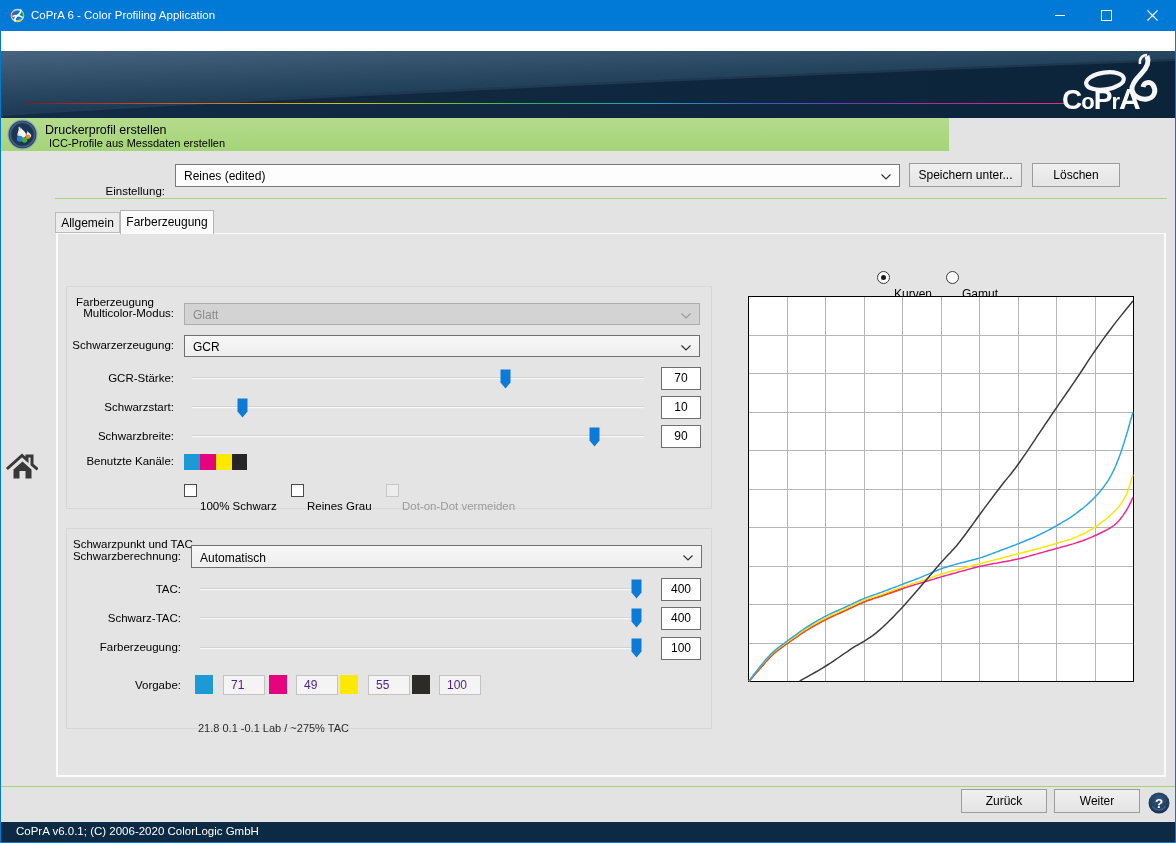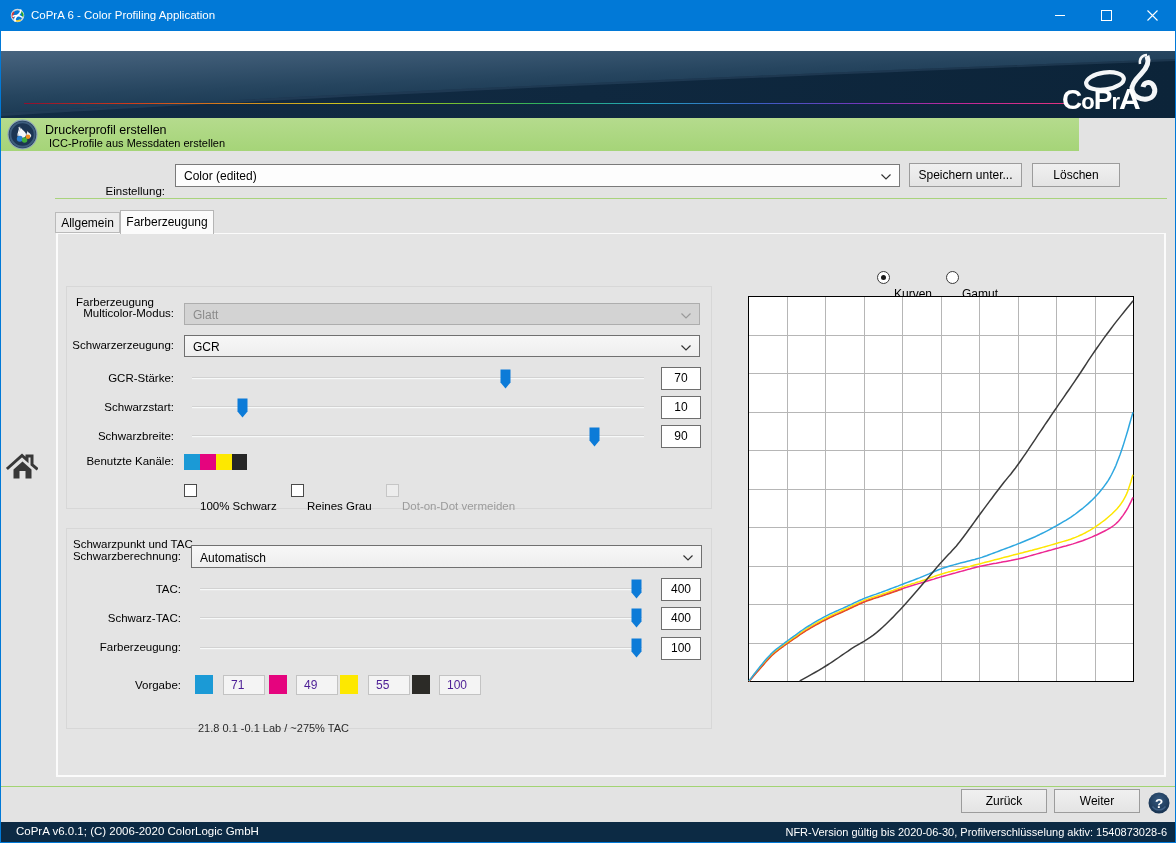--- a/index.html
+++ b/index.html
@@ -7,21 +7,21 @@
 #win{position:relative;width:1176px;height:843px;background:#e3e3e3;}
 
 #titlebar{left:0;top:0;width:1176px;height:31px;background:#0179d7;}
 #titletext{left:31px;top:9px;color:#fff;font-size:11.5px;}
 .capbtn{top:0;width:46px;height:31px;color:#fff;text-align:center;}
 #menubar{left:0;top:31px;width:1176px;height:20px;background:#fff;color:#000;font-size:12px;}
 .menuitem{top:3px;}
 #header{left:1px;top:51px;width:1174px;height:67px;}
 #apptitle{left:24px;top:82px;color:#eef2f5;font-size:19px;}
 #rainbow{left:24px;top:103px;width:1041px;height:1px;background:linear-gradient(to right,#8c1030,#d03a18,#d3821c,#cdc11f,#7fc02c,#2bb060,#22a0c0,#3a60c4,#7038bc,#c02898,#e03380);}
-#greenbar{left:1px;top:118px;width:1078px;height:33px;background:linear-gradient(#b5db8d,#a5d478);}
+#greenbar{left:1px;top:118px;width:948px;height:33px;background:linear-gradient(#b5db8d,#a5d478);}
 #gb-t1{left:44px;top:5px;font-size:12.5px;color:#000;}
 #gb-t2{left:48px;top:19px;font-size:11px;color:#000;}
 
 .vborder{top:0;width:1px;height:843px;background:#0179d7;}
 #bborder{left:0;top:842px;width:1176px;height:1px;background:#0179d7;}
 
 .lbl{font-size:12px;color:#000;white-space:nowrap;margin-top:16px;}
 #einlbl{left:0px;top:169px;width:165px;text-align:right;font-size:11.5px;}
 #eindd{left:175px;top:164px;width:725px;height:23px;background:#fdfdfd;border:1px solid #7a7a7a;box-sizing:border-box;}
 .ddtext{position:absolute;left:8px;top:4px;font-size:12px;color:#000;}
@@ -110,21 +110,21 @@
 <circle cx="12.8" cy="19.8" r="3" fill="#2b7fd0"></circle>
 <circle cx="17.6" cy="21" r="2.7" fill="#3fae3a"></circle>
 <circle cx="21" cy="17.8" r="2.3" fill="#ef8d1f"></circle>
 <path d="M12 8 C14 11.5 9.8 13.5 11.2 17" stroke="#fff" stroke-width="1.2" fill="none"></path>
 </svg></div>
   <div class="abs" id="gb-t1">Druckerprofil erstellen</div>
   <div class="abs" id="gb-t2">ICC-Profile aus Messdaten erstellen</div>
 </div>
 <div class="abs lbl" id="einlbl">Einstellung:</div>
 <div class="abs" id="eindd">
-      <span class="ddtext">Color (edited)</span>
+      <span class="ddtext">Reines (edited)</span>
       <svg style="position:absolute;right:8px;top:9px;" width="10" height="6">
         <path d="M0.5 0.5 L5 5 L9.5 0.5" stroke="#333" stroke-width="1.2" fill="none"></path>
       </svg>
     </div>
 <div class="abs" style="left:55px;top:198px;width:1112px;height:1px;background:#a9d37d;"></div>
 <div class="abs btn" id="btnspeichern">Speichern unter...</div>
 <div class="abs btn" id="btnloeschen">Löschen</div>
 <div class="abs" id="panel"></div>
 <div class="abs" id="tab1">Allgemein</div>
 <div class="abs" id="tab2">Farberzeugung</div>
@@ -270,17 +270,16 @@
             <stop offset="0" stop-color="#35597f"></stop>
             <stop offset="1" stop-color="#132c49"></stop>
           </radialGradient>
         </defs>
 <circle cx="11" cy="11" r="10.5" fill="url(#hg)"></circle>
 <path d="M4.5 14.5 A8 8 0 0 0 17.5 14.5" stroke="#47698e" stroke-width="1.4" fill="none" opacity="0.8"></path>
 <text x="11" y="15.5" text-anchor="middle" font-family="Liberation Sans,sans-serif" font-size="13.5" font-weight="bold" fill="#fff">?</text>
 </svg></div>
 <div class="abs" id="statusbar">
   <span style="position:absolute;left:15px;top:3px;">CoPrA v6.0.1; (C) 2006-2020 ColorLogic GmbH</span>
-  <span style="position:absolute;right:8px;top:4px;font-size:11px;">NFR-Version gültig bis 2020-06-30, Profilverschlüsselung aktiv: 1540873028-6</span>
 </div>
 <div class="abs vborder" style="left:0;"></div>
 <div class="abs vborder" style="left:1175px;"></div>
 <div class="abs" id="bborder"></div>
 </div>
 </body></html>

